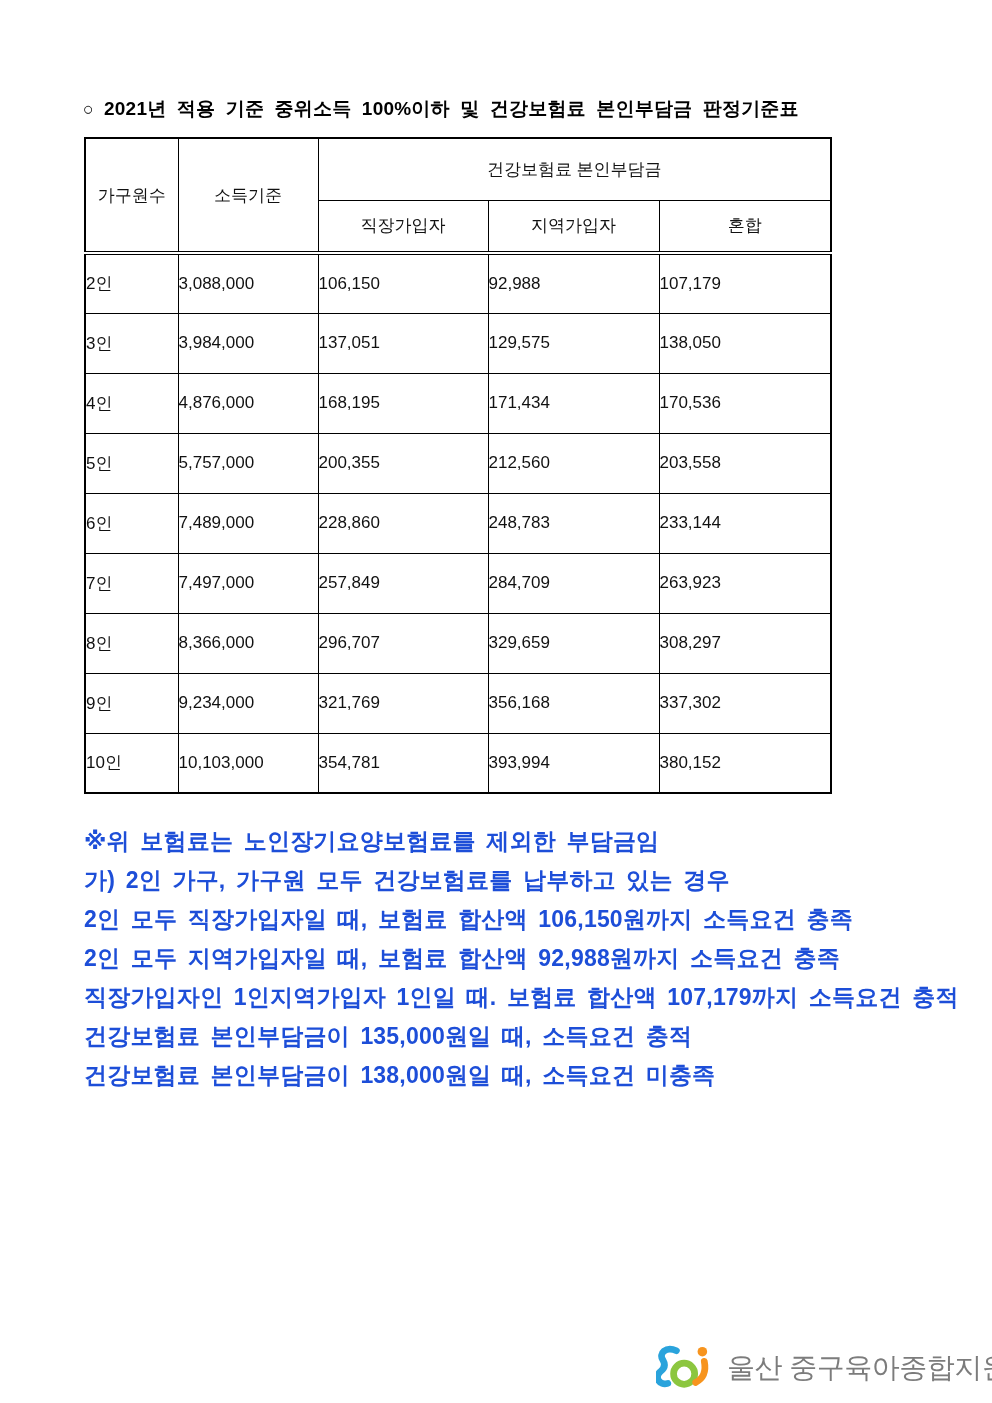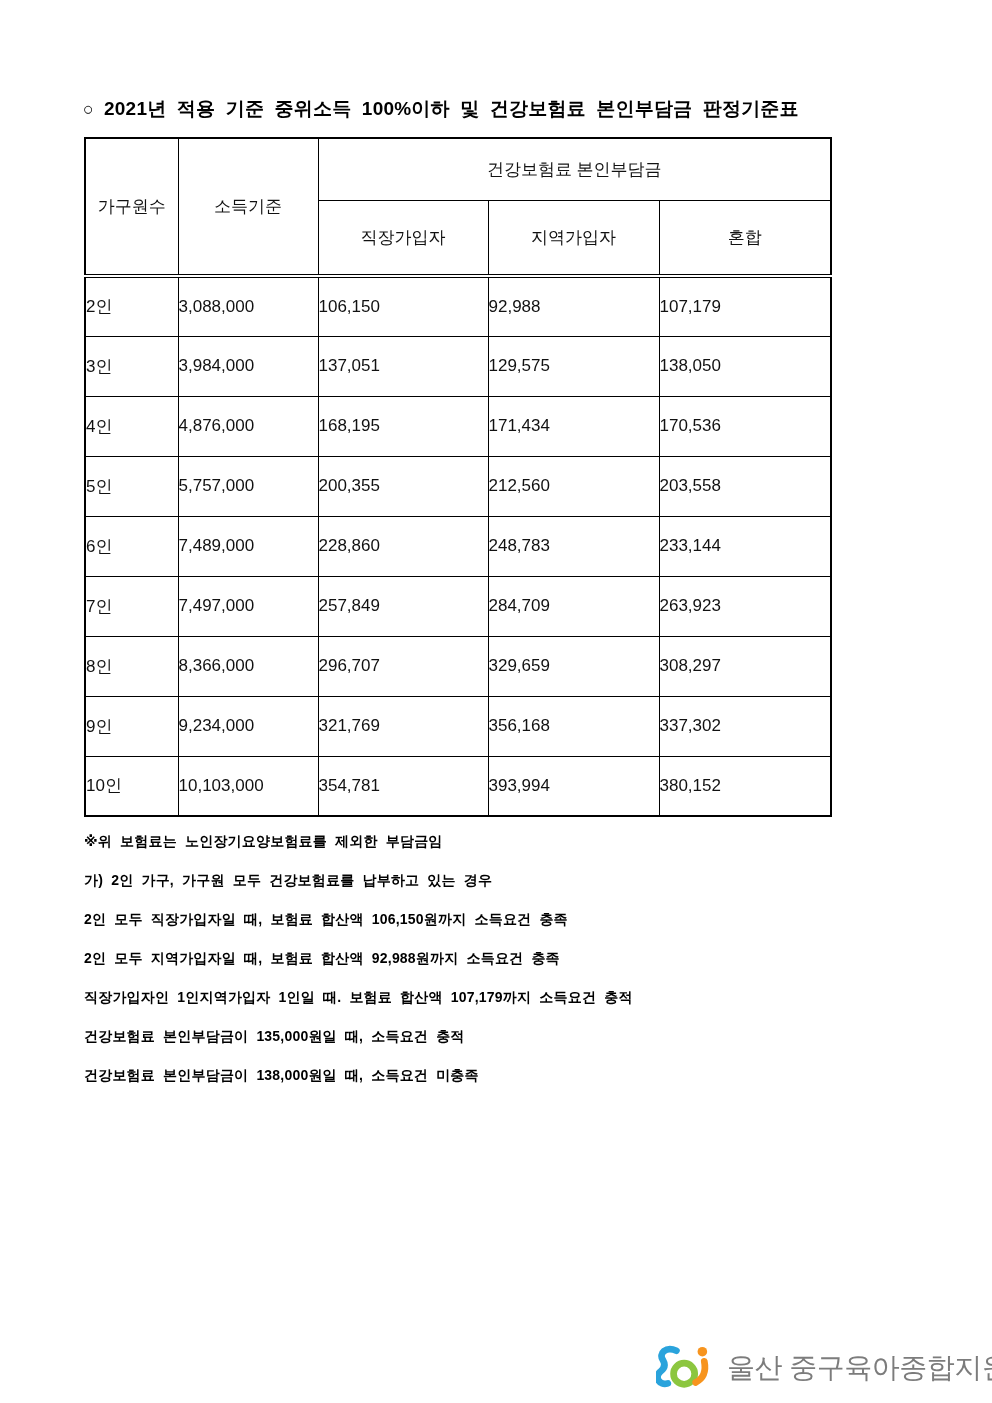--- a/index.html
+++ b/index.html
@@ -25,28 +25,28 @@
     width:746px; border-collapse:collapse; table-layout:fixed;
     border:2px solid #000;
     font-size:17px; color:#111;
   }
   table.criteria th, table.criteria td {
     border:1px solid #000;
     vertical-align:middle;
     font-weight:400; padding:0;
   }
   tr.hdr1 { height:62px; }
-  tr.hdr2 { height:76px; }
+  tr.hdr2 { height:53px; }
   tr.datarow { height:60px; }
   .dbl-bottom { border-bottom:4px double #000 !important; }
 
   
   .notes {
     position:absolute; left:84px; top:822px;
-    font-size:14px; font-weight:700; color:#000000;
+    font-size:23px; font-weight:700; color:#1d4ed8;
     word-spacing:4px; letter-spacing:0.2px;
   }
   .note-line { height:39px; line-height:39px; white-space:nowrap; }
   .note-gap { margin-top:26px; }
 
   
   .footer {
     position:absolute; left:656px; top:1344px;
     display:flex; align-items:center;
   }

